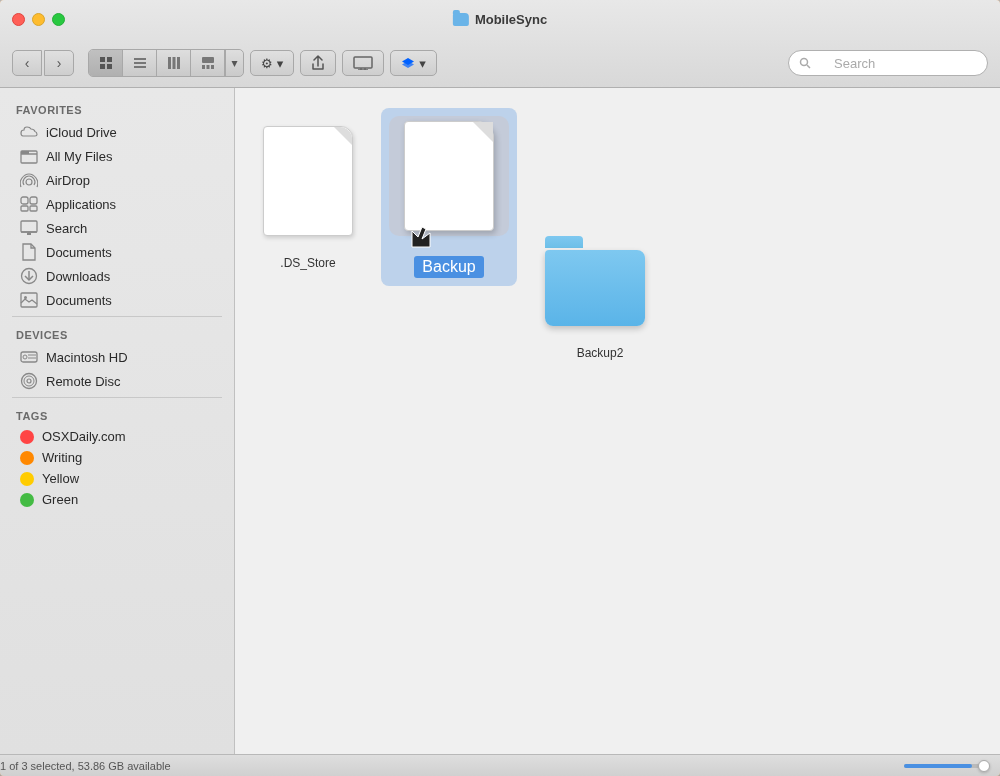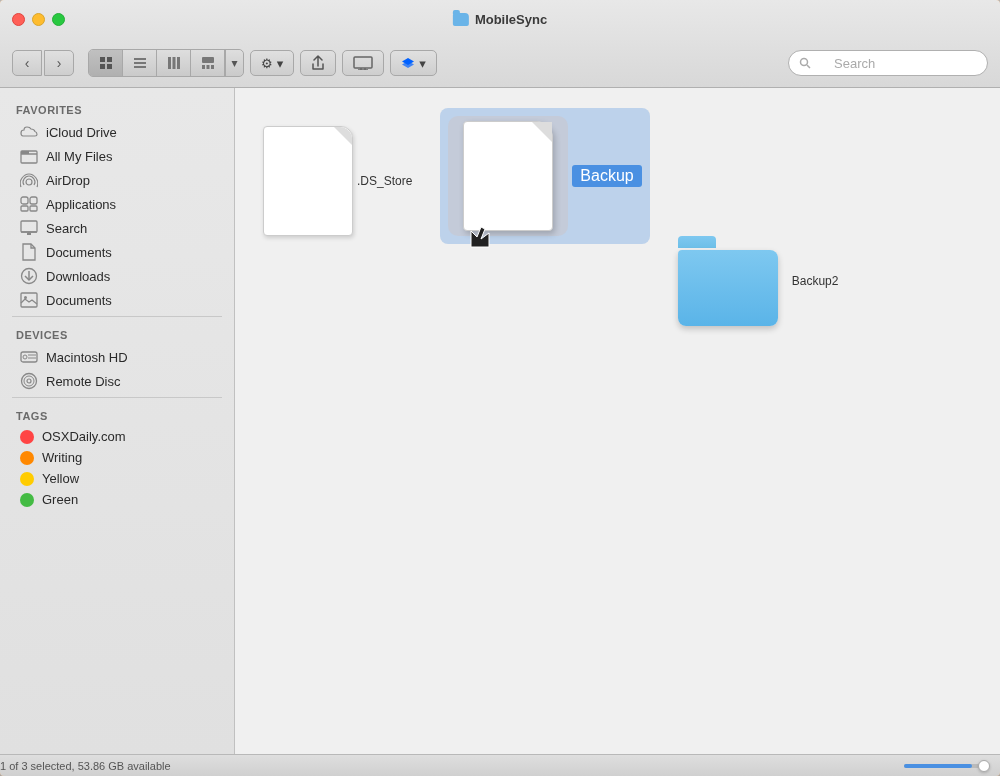--- a/index.html
+++ b/index.html
@@ -240,23 +240,23 @@
       padding: 20px;
       display: flex;
       flex-wrap: wrap;
       align-content: flex-start;
       gap: 20px;
     }
 
     
     .file-item {
       display: flex;
-      flex-direction: row;
-      align-items: center;
-      gap: 4px;
+      flex-direction: column;
+      align-items: center;
+      gap: 20px;
       cursor: pointer;
       padding: 8px;
       border-radius: 8px;
     }
 
     .file-item.selected {
       background: rgba(74, 144, 226, 0.3);
     }
 
     

